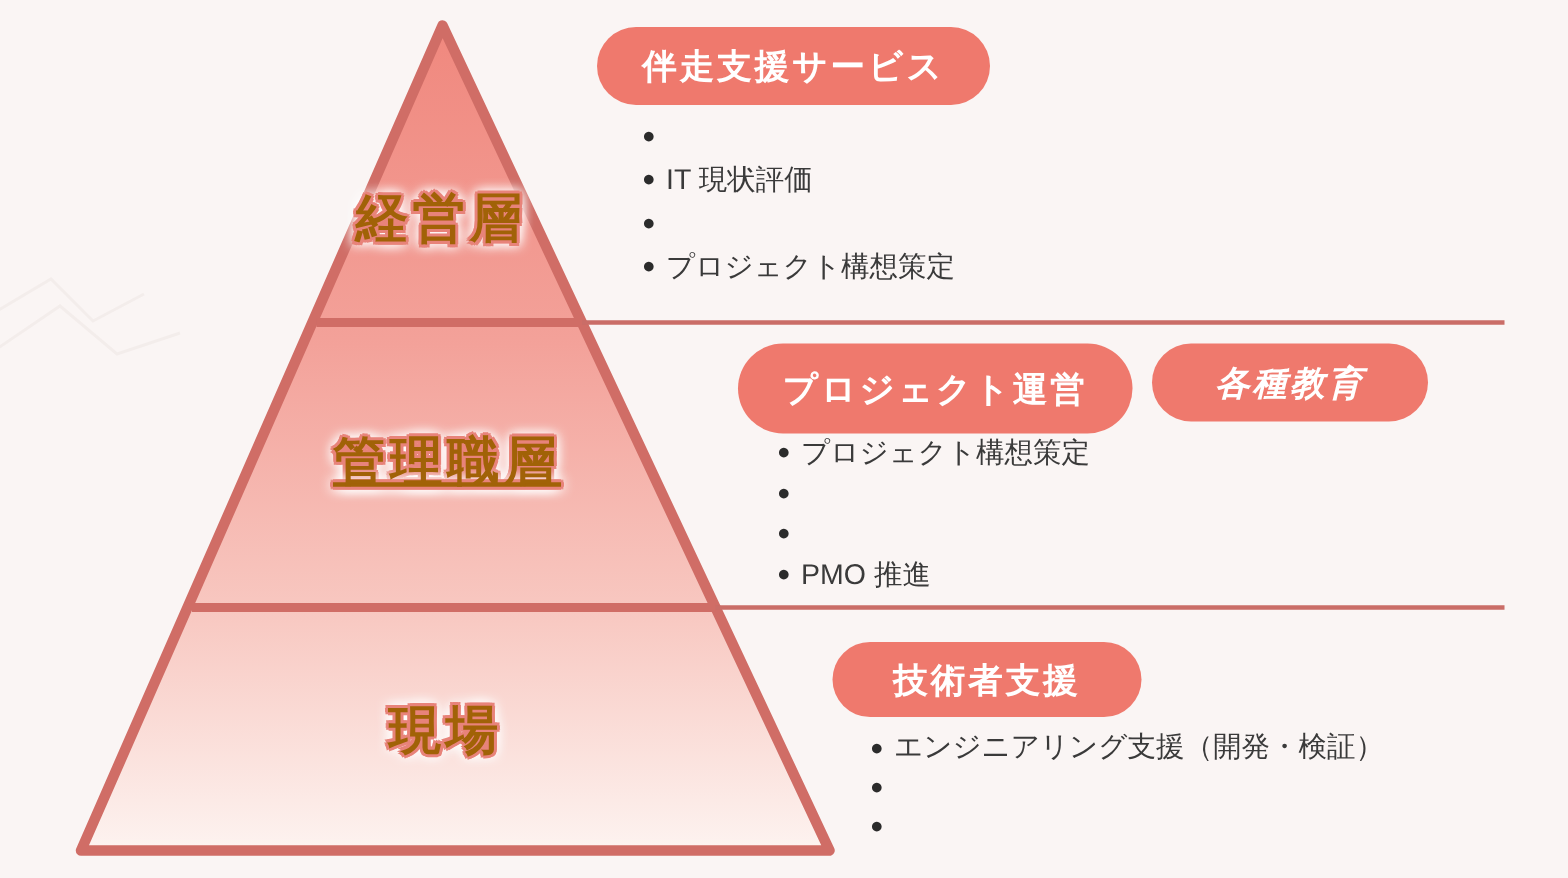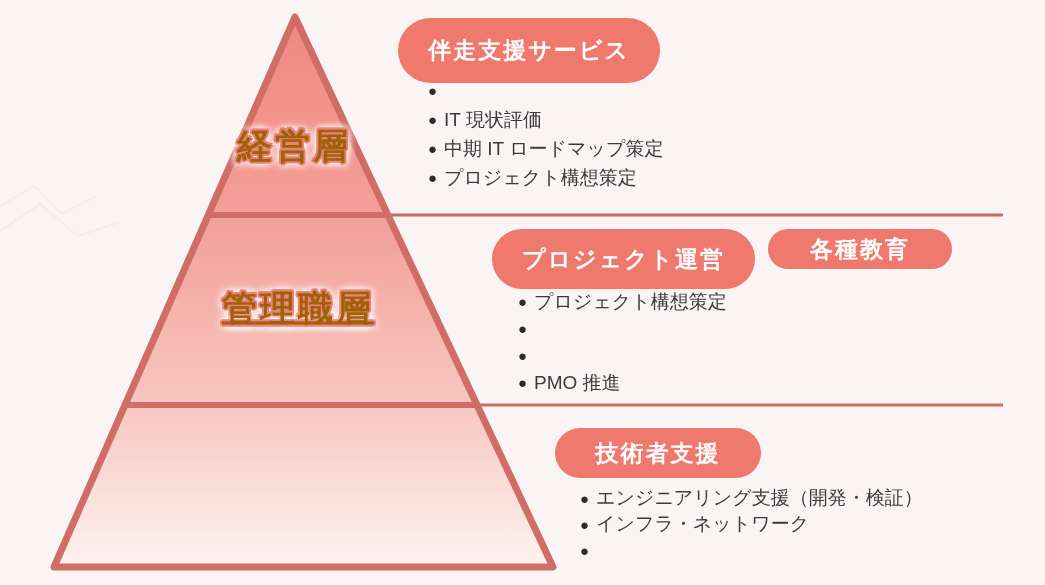--- a/index.html
+++ b/index.html
@@ -103,42 +103,42 @@
     <polygon points="295,17 553,567 54,567" fill="url(#pyrGrad)" stroke="#D06D66" stroke-width="7" stroke-linejoin="round"></polygon>
 
     <line x1="211" y1="215" x2="1003" y2="215" stroke="#CA6D67" stroke-width="3"></line>
     <line x1="211" y1="215" x2="388" y2="215" stroke="#D06D66" stroke-width="6"></line>
     <line x1="128" y1="405" x2="1003" y2="405" stroke="#CA6D67" stroke-width="3"></line>
     <line x1="128" y1="405" x2="477" y2="405" stroke="#D06D66" stroke-width="6"></line>
   </svg>
 
   <div class="layer-label" style="left:294px; top:146px;">経営層</div>
   <div class="layer-label" style="left:298px; top:308px;text-decoration:underline;">管理職層</div>
+  <div class="layer-label" style="left:297px; top:487px;">現場</div>
 
-  <div class="pill" style="left:398px; top:18px; width:262px; height:65px;">伴走支援サービス</div>
+  <div class="pill" style="left:398px; top:18px; width:262px; height:52px;">伴走支援サービス</div>
   <div class="bullet-list list-1" style="left:428px; top:76px;">
     <div class="bullet-item">
       <span class="bullet-glyph">●</span>
     </div>
     <div class="bullet-item">
       <span class="bullet-glyph">●</span>
       <span>IT 現状評価</span>
     </div>
     <div class="bullet-item">
       <span class="bullet-glyph">●</span>
-      <span>中期 IT ロードマップ策定</span>
     </div>
     <div class="bullet-item">
       <span class="bullet-glyph">●</span>
       <span>プロジェクト構想策定</span>
     </div>
   </div>
 
   <div class="pill" style="left:492px; top:229px; width:263px; height:60px;">プロジェクト運営</div>
-  <div class="pill" style="left:768px; top:229px; width:184px; height:40px;">各種教育</div>
+  <div class="pill" style="left:768px; top:229px; width:184px; height:52px;font-style:italic;">各種教育</div>
   <div class="bullet-list list-2" style="left:518px; top:288px;">
     <div class="bullet-item">
       <span class="bullet-glyph">●</span>
       <span>プロジェクト構想策定</span>
     </div>
     <div class="bullet-item">
       <span class="bullet-glyph">●</span>
     </div>
     <div class="bullet-item">
       <span class="bullet-glyph">●</span>
@@ -150,20 +150,19 @@
   </div>
 
   <div class="pill" style="left:555px; top:428px; width:206px; height:50px;">技術者支援</div>
   <div class="bullet-list list-3" style="left:580px; top:485px;">
     <div class="bullet-item">
       <span class="bullet-glyph">●</span>
       <span>エンジニアリング支援（開発・検証）</span>
     </div>
     <div class="bullet-item">
       <span class="bullet-glyph">●</span>
-      <span>インフラ・ネットワーク</span>
     </div>
     <div class="bullet-item">
       <span class="bullet-glyph">●</span>
     </div>
   </div>
 
 </div>
 
 </body></html>

